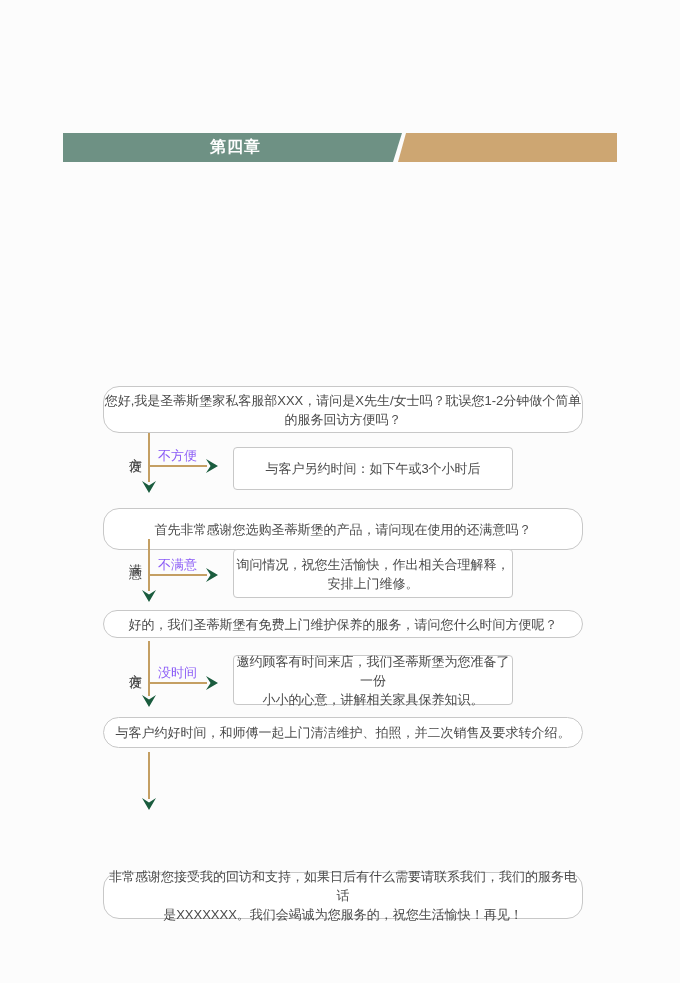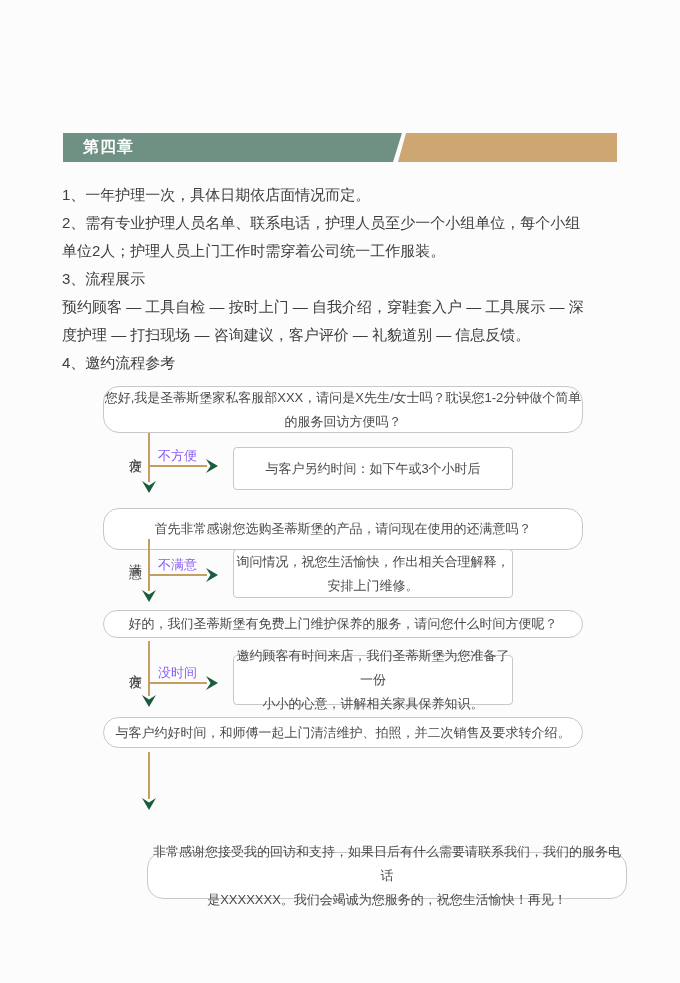--- a/index.html
+++ b/index.html
@@ -18,39 +18,39 @@
     font-family:"Liberation Sans","DejaVu Sans",sans-serif;
     overflow:hidden;
   }
   
   .banner-green{
     position:absolute;left:63px;top:133px;width:339px;height:29px;
     background:var(--banner-green);
     clip-path:polygon(0 0,100% 0,calc(100% - 9px) 100%,0 100%);
     display:flex;align-items:center;
     padding-left:20px;box-sizing:border-box;
-    color:#fdfdfd;font-size:16px;font-weight:bold;letter-spacing:1px;
+    color:#fdfdfd;font-size:16px;font-weight:bold;letter-spacing:1px;justify-content:center;
   }
   .banner-green .chapter{margin-right:14px;}
   .banner-tan{
     position:absolute;left:398px;top:133px;width:219px;height:29px;
     background:var(--banner-tan);
     clip-path:polygon(8px 0,100% 0,100% 100%,0 100%);
   }
   
   .bodytext{
     position:absolute;left:62px;top:181px;width:562px;
     color:#3e3e3e;font-size:15px;line-height:28px;
   }
   .bodytext p{margin:0;white-space:pre-line;}
   
   .fbox{
     position:absolute;background:#fff;border:1px solid #c8c8c8;
     display:flex;align-items:center;justify-content:center;
-    text-align:center;color:#4a4a4a;font-size:13px;line-height:24px;
+    text-align:center;color:#4a4a4a;font-size:13px;line-height:19px;
     white-space:pre-line;box-sizing:border-box;
   }
   .main{left:103px;width:480px;border-radius:16px;}
   .sub{left:233px;width:280px;border-radius:4px;}
   .aline{position:absolute;background:var(--arrow-line);}
   .chev-d{position:absolute;width:14px;height:12px;background:var(--arrow-head);
     clip-path:polygon(0 0,50% 38%,100% 0,50% 100%);}
   .chev-r{position:absolute;width:12px;height:14px;background:var(--arrow-head);
     clip-path:polygon(0 0,38% 50%,0 100%,100% 50%);}
   .stay{position:absolute;writing-mode:vertical-rl;text-orientation:upright;
@@ -60,29 +60,20 @@
 </head>
 <body>
 
 <div class="page">
 
   <div class="banner-green">
     <span class="chapter">第四章</span>
   </div>
   <div class="banner-tan"></div>
 
-  <div class="bodytext">
-    <p>1、一年护理一次，具体日期依店面情况而定。</p>
-    <p>2、需有专业护理人员名单、联系电话，护理人员至少一个小组单位，每个小组
-单位2人；护理人员上门工作时需穿着公司统一工作服装。</p>
-    <p>3、流程展示</p>
-    <p>预约顾客 — 工具自检 — 按时上门 — 自我介绍，穿鞋套入户 — 工具展示 — 深
-度护理 — 打扫现场 — 咨询建议，客户评价 — 礼貌道别 — 信息反馈。</p>
-    <p>4、邀约流程参考</p>
-  </div>
 
   <div>
 
     <div class="fbox main" style="top:386px;height:47px;">您好,我是圣蒂斯堡家私客服部XXX，请问是X先生/女士吗？耽误您1-2分钟做个简单
 的服务回访方便吗？</div>
 
     <div class="aline" style="left:148px;top:433px;width:2px;height:49px;"></div>
     <div class="chev-d" style="left:142px;top:481px;"></div>
     <div class="aline" style="left:149px;top:465px;width:58px;height:2px;"></div>
     <div class="chev-r" style="left:206px;top:459px;"></div>
@@ -110,17 +101,17 @@
     <div class="stay" style="left:127px;top:663px;">方便</div>
     <div class="divert" style="left:158px;top:664px;">没时间</div>
     <div class="fbox sub" style="top:655px;height:50px;">邀约顾客有时间来店，我们圣蒂斯堡为您准备了一份
 小小的心意，讲解相关家具保养知识。</div>
 
     <div class="fbox main" style="top:717px;height:31px;">与客户约好时间，和师傅一起上门清洁维护、拍照，并二次销售及要求转介绍。</div>
 
     <div class="aline" style="left:148px;top:752px;width:2px;height:47px;"></div>
     <div class="chev-d" style="left:142px;top:798px;"></div>
 
-    <div class="fbox main" style="top:852px;height:47px;margin-left:44px;">非常感谢您接受我的回访和支持，如果日后有什么需要请联系我们，我们的服务电话
+    <div class="fbox main" style="top:872px;height:47px;">非常感谢您接受我的回访和支持，如果日后有什么需要请联系我们，我们的服务电话
 是XXXXXXX。我们会竭诚为您服务的，祝您生活愉快！再见！</div>
 
   </div>
 </div>
 
 </body></html>

